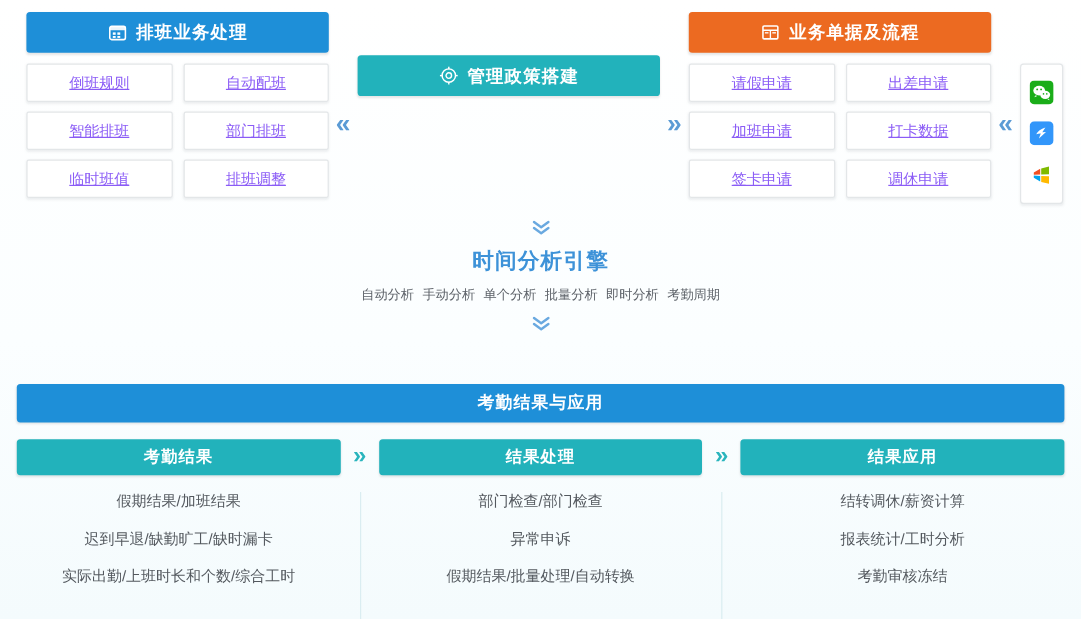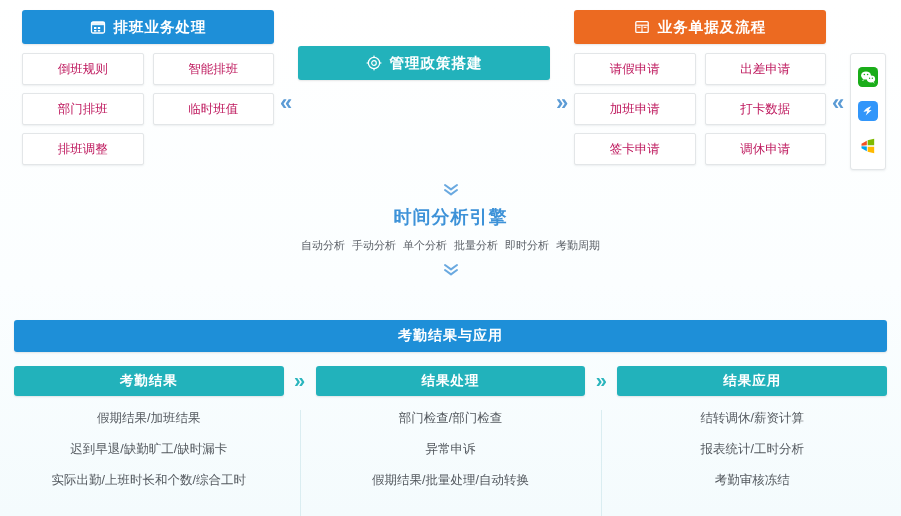--- a/index.html
+++ b/index.html
@@ -55,22 +55,23 @@
   }
   .cell {
     height: 32px;
     background: #ffffff;
     border: 1px solid #e3e6e8;
     border-radius: 2px;
     display: flex;
     align-items: center;
     justify-content: center;
     font-size: 12.5px;
-    color: #be185d;
+    color: #8b5cf6;
     box-shadow: 0 1px 2px rgba(120,130,140,.13);
+    text-decoration: underline;
   }
 
   
   .sep {
     flex: 0 0 24px;
     height: 160px;
     display: flex;
     align-items: center;
     justify-content: center;
     font-size: 22px;
@@ -218,20 +219,21 @@
             <rect x="4" y="8" width="2.4" height="2" fill="#ffffff"></rect>
             <rect x="7.8" y="8" width="2.4" height="2" fill="#ffffff"></rect>
             <rect x="4" y="11" width="2.4" height="1.6" fill="#ffffff"></rect>
             <rect x="7.8" y="11" width="2.4" height="1.6" fill="#ffffff"></rect>
           </svg>
         </span>
         <span>排班业务处理</span>
       </div>
       <div class="grid">
         <div class="cell">倒班规则</div>
+        <div class="cell">自动配班</div>
         <div class="cell">智能排班</div>
         <div class="cell">部门排班</div>
         <div class="cell">临时班值</div>
         <div class="cell">排班调整</div>
       </div>
     </div>
 
     <div class="sep">«</div>
 
     <div class="module">

